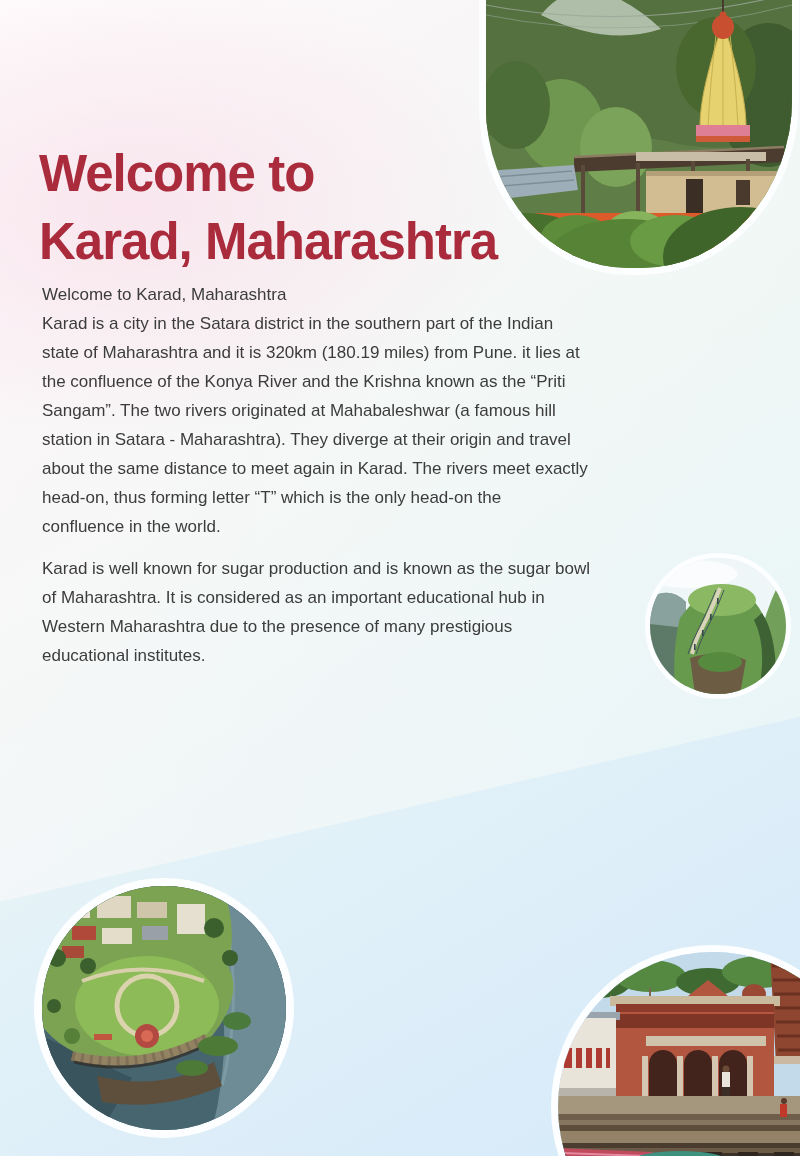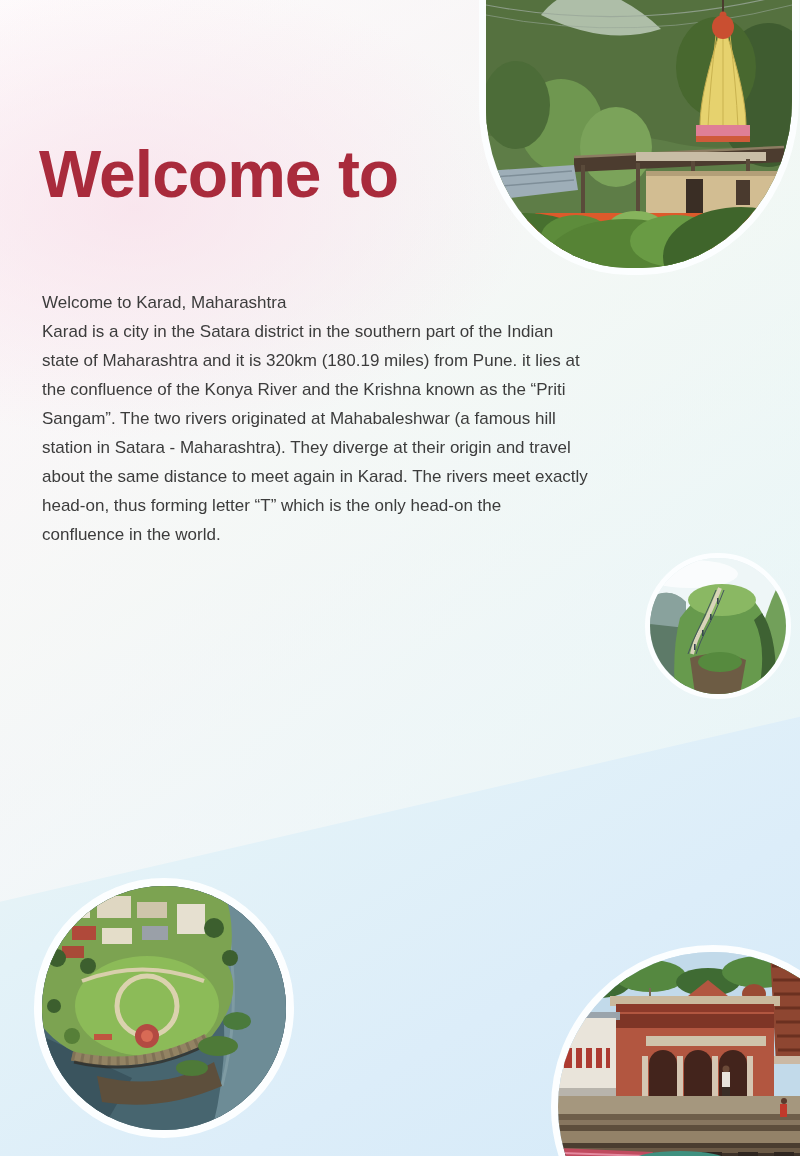--- a/index.html
+++ b/index.html
@@ -19,24 +19,24 @@
   }
   .photo{position:absolute;overflow:hidden;border:7px solid #fcfeff;}
   .photo svg{display:block;width:100%;height:100%;}
   #photo1{left:479px;top:-32px;width:306px;height:293px;
     border-radius:34px 34px 158px 150px / 34px 34px 176px 168px;background:#5e7d47;}
   #photo2{left:645px;top:553px;width:136px;height:136px;border-width:5px;border-radius:50%;background:#e9f3f5;}
   #photo3{left:34px;top:878px;width:244px;height:244px;border-width:8px;border-radius:50%;background:#47656f;}
   #photo4{left:551px;top:945px;width:310px;height:310px;border-radius:50%;background:#c2daea;}
   .title{
     position:absolute;left:39px;top:140px;margin:0;
-    font-size:66px;line-height:68px;font-weight:700;letter-spacing:-1px;
+    font-size:51px;line-height:68px;font-weight:700;letter-spacing:-1px;
     color:#a92b3c;white-space:nowrap;
   }
-  .body-text{position:absolute;left:42px;top:288px;width:660px;color:#3c3c3c;font-size:17px;line-height:29px;}
+  .body-text{position:absolute;left:42px;top:280px;width:660px;color:#3c3c3c;font-size:17px;line-height:29px;}
   .body-text p{margin:0 0 13px 0;white-space:pre-line;}
 </style>
 </head>
 <body>
 
 <div class="page">
 
   <div class="wedge"></div>
   <div class="pink-glow"></div>
 
@@ -200,27 +200,32 @@
       <rect x="222" y="152" width="7" height="13" fill="#c0392b"></rect>
       <path d="M0 196 L95 200 L90 212 L0 212 Z" fill="#c04b5f"></path>
       <path d="M4 201 L88 204 M2 206 L86 208" stroke="#e58aa0" stroke-width="2"></path>
       <ellipse cx="122" cy="208" rx="46" ry="9" fill="#3f9180"></ellipse>
       <ellipse cx="62" cy="211" rx="22" ry="6" fill="#4aa38c"></ellipse>
     </svg>
   </div>
 
   <h1 class="title">
     <span>Welcome to</span><br>
+    <span>Karad, Maharashtra</span>
   </h1>
 
   <div class="body-text">
     <p>Welcome to Karad, Maharashtra
 Karad is a city in the Satara district in the southern part of the Indian
 state of Maharashtra and it is 320km (180.19 miles) from Pune. it lies at
 the confluence of the Konya River and the Krishna known as the “Priti
 Sangam”. The two rivers originated at Mahabaleshwar (a famous hill
 station in Satara - Maharashtra). They diverge at their origin and travel
 about the same distance to meet again in Karad. The rivers meet exactly
 head-on, thus forming letter “T”  which is the only head-on the
 confluence in the world.</p>
+    <p>Karad is well known for sugar production and is known as the sugar bowl
+of Maharashtra. It is considered as an important educational hub in
+Western Maharashtra due to the presence of many prestigious
+educational institutes.</p>
   </div>
 
 </div>
 
 </body></html>

